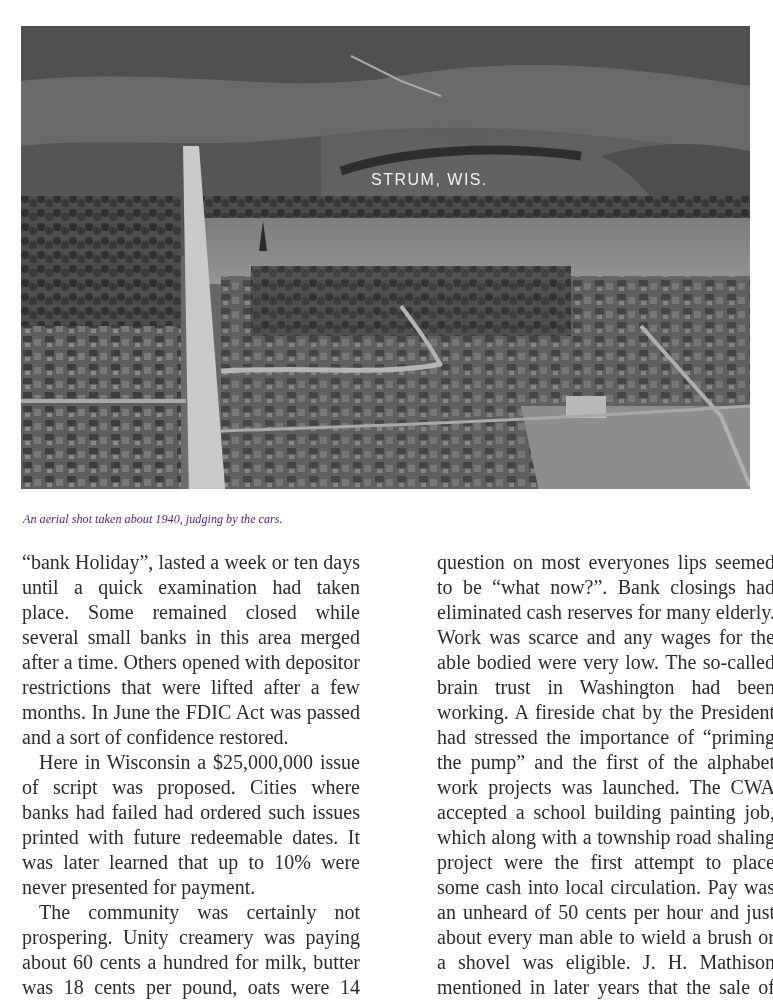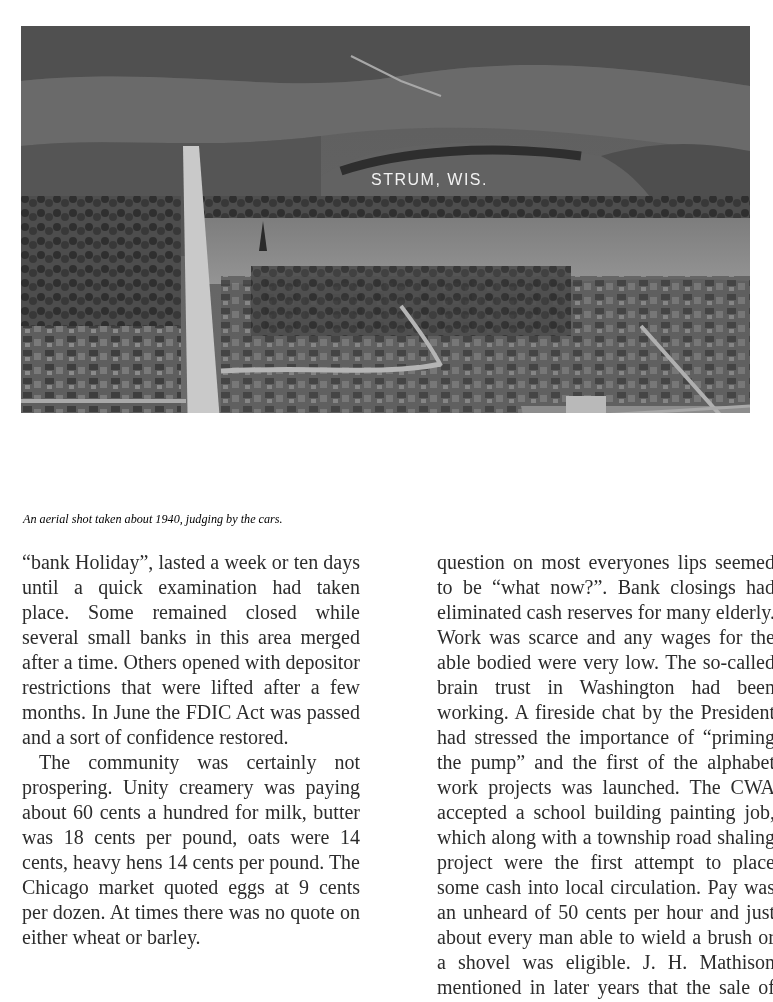--- a/index.html
+++ b/index.html
@@ -1,32 +1,32 @@
 <!DOCTYPE html>
 <html><head>
 <meta charset="utf-8">
 <style>
   html, body { margin: 0; padding: 0; }
   body {
     width: 773px; height: 1002px; background: #ffffff; position: relative; overflow: hidden;
     font-family: "Liberation Serif", "DejaVu Serif", serif; color: #2a2a2a;
   }
   .photo {
-    position: absolute; left: 21px; top: 26px; width: 729px; height: 387px;
+    position: absolute; left: 21px; top: 26px; width: 729px; height: 463px;
     overflow: hidden; background: #6d6d6d;
   }
   .photo svg { display: block; }
   .photo-label {
     position: absolute; left: 350px; top: 145px;
     font-family: "Liberation Sans", "DejaVu Sans", sans-serif; font-size: 16px;
     letter-spacing: 1.5px; color: #f2f2f2; white-space: nowrap;
   }
   .caption {
     position: absolute; left: 23px; top: 512px; font-style: italic; font-size: 12.2px;
-    color: #000000; white-space: nowrap;
+    color: #4c1d95; white-space: nowrap;
   }
   .col {
     position: absolute; top: 550px; width: 338px; font-size: 20px; line-height: 25px;
     text-align: justify; color: #2c2c2c;
   }
   .col.left { left: 22px; }
   .col.right { left: 437px; }
   .col p { margin: 0; }
   .col p.indent { text-indent: 17px; }
 </style>
@@ -90,18 +90,19 @@
 
     <path d="M238 225 L242 195 L246 225 Z" fill="#2a2a2a"></path>
   </svg>
   <div class="photo-label">STRUM, WIS.</div>
 </div>
 
 <div class="caption">An aerial shot taken about 1940, judging by the cars.</div>
 
 <div class="col left">
   <p>“bank Holiday”, lasted a week or ten days until a quick examination had taken place.  Some remained closed while several small banks in this area merged after a time.  Others opened with depositor restrictions that were lifted after a few months.  In June the FDIC Act was passed and a sort of confidence restored.</p>
+  <p class="indent">Here in Wisconsin a $25,000,000 issue of script was proposed.  Cities where banks had failed had ordered such issues printed with future redeemable dates.  It was later learned that up to 10% were never presented for payment.</p>
   <p class="indent">The community was certainly not prospering. Unity creamery was paying about 60 cents a hundred for milk, butter was 18 cents per pound, oats were 14 cents, heavy hens 14 cents per pound.  The Chicago market quoted eggs at 9 cents per dozen.  At times there was no quote on either wheat or barley.</p>
 </div>
 
 <div class="col right">
   <p>question on most everyones lips seemed to be “what now?”.  Bank closings had eliminated cash reserves for many elderly.  Work was scarce and any wages for the able bodied were very low.  The so-called brain trust in Washington had been working.  A fireside chat by the President had stressed the importance of “priming the pump” and the first of the alphabet work projects was launched. The CWA accepted a school building painting job, which along with a township road shaling project were the first attempt to place some cash into local circulation.  Pay was an unheard of 50 cents per hour and just about every man able to wield a brush or a shovel was eligible. J. H. Mathison mentioned in later years that the sale of men’s underwear was unbelievable that first Saturday night pay day.  This project continued during the winter and by spring the CCC camps for youth were ready to go.  Tree planting, dams, soil conservation, etc., made an impression on area farmers and provided</p>
 </div>
 
 </body></html>

